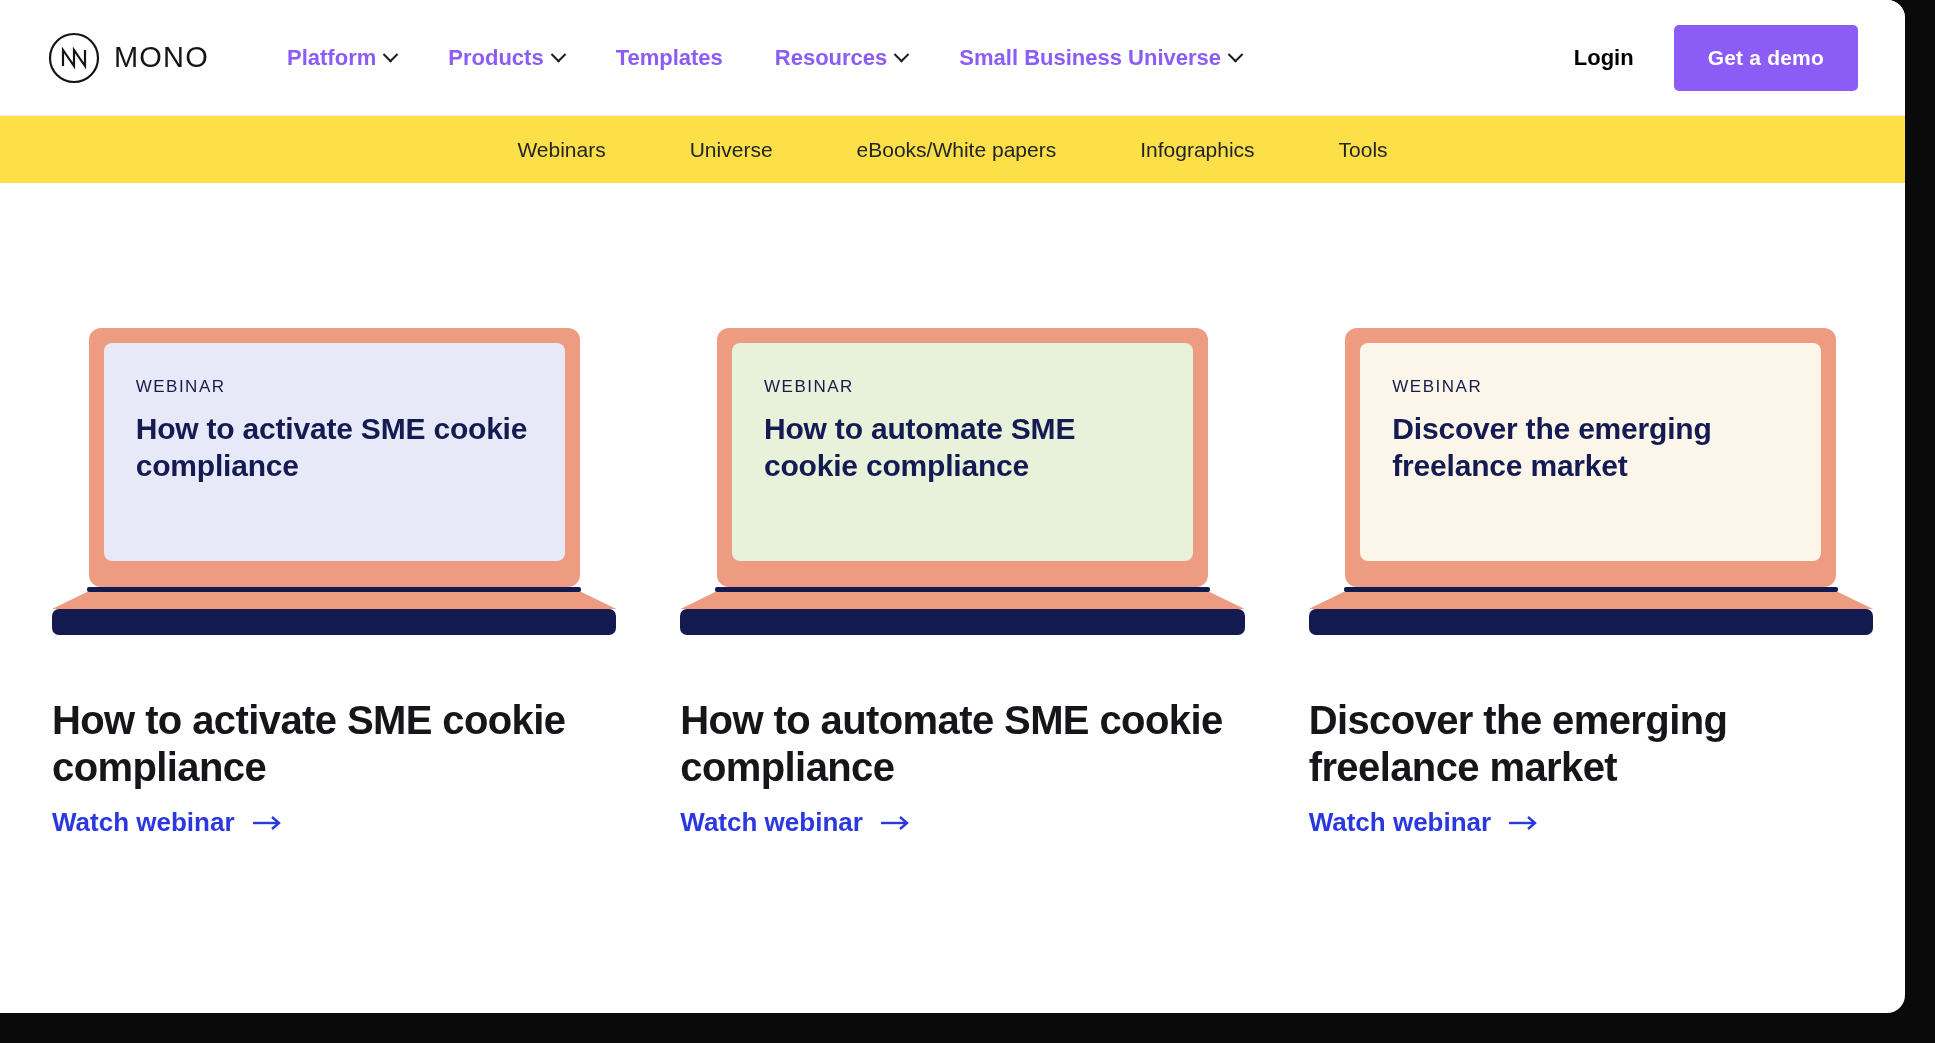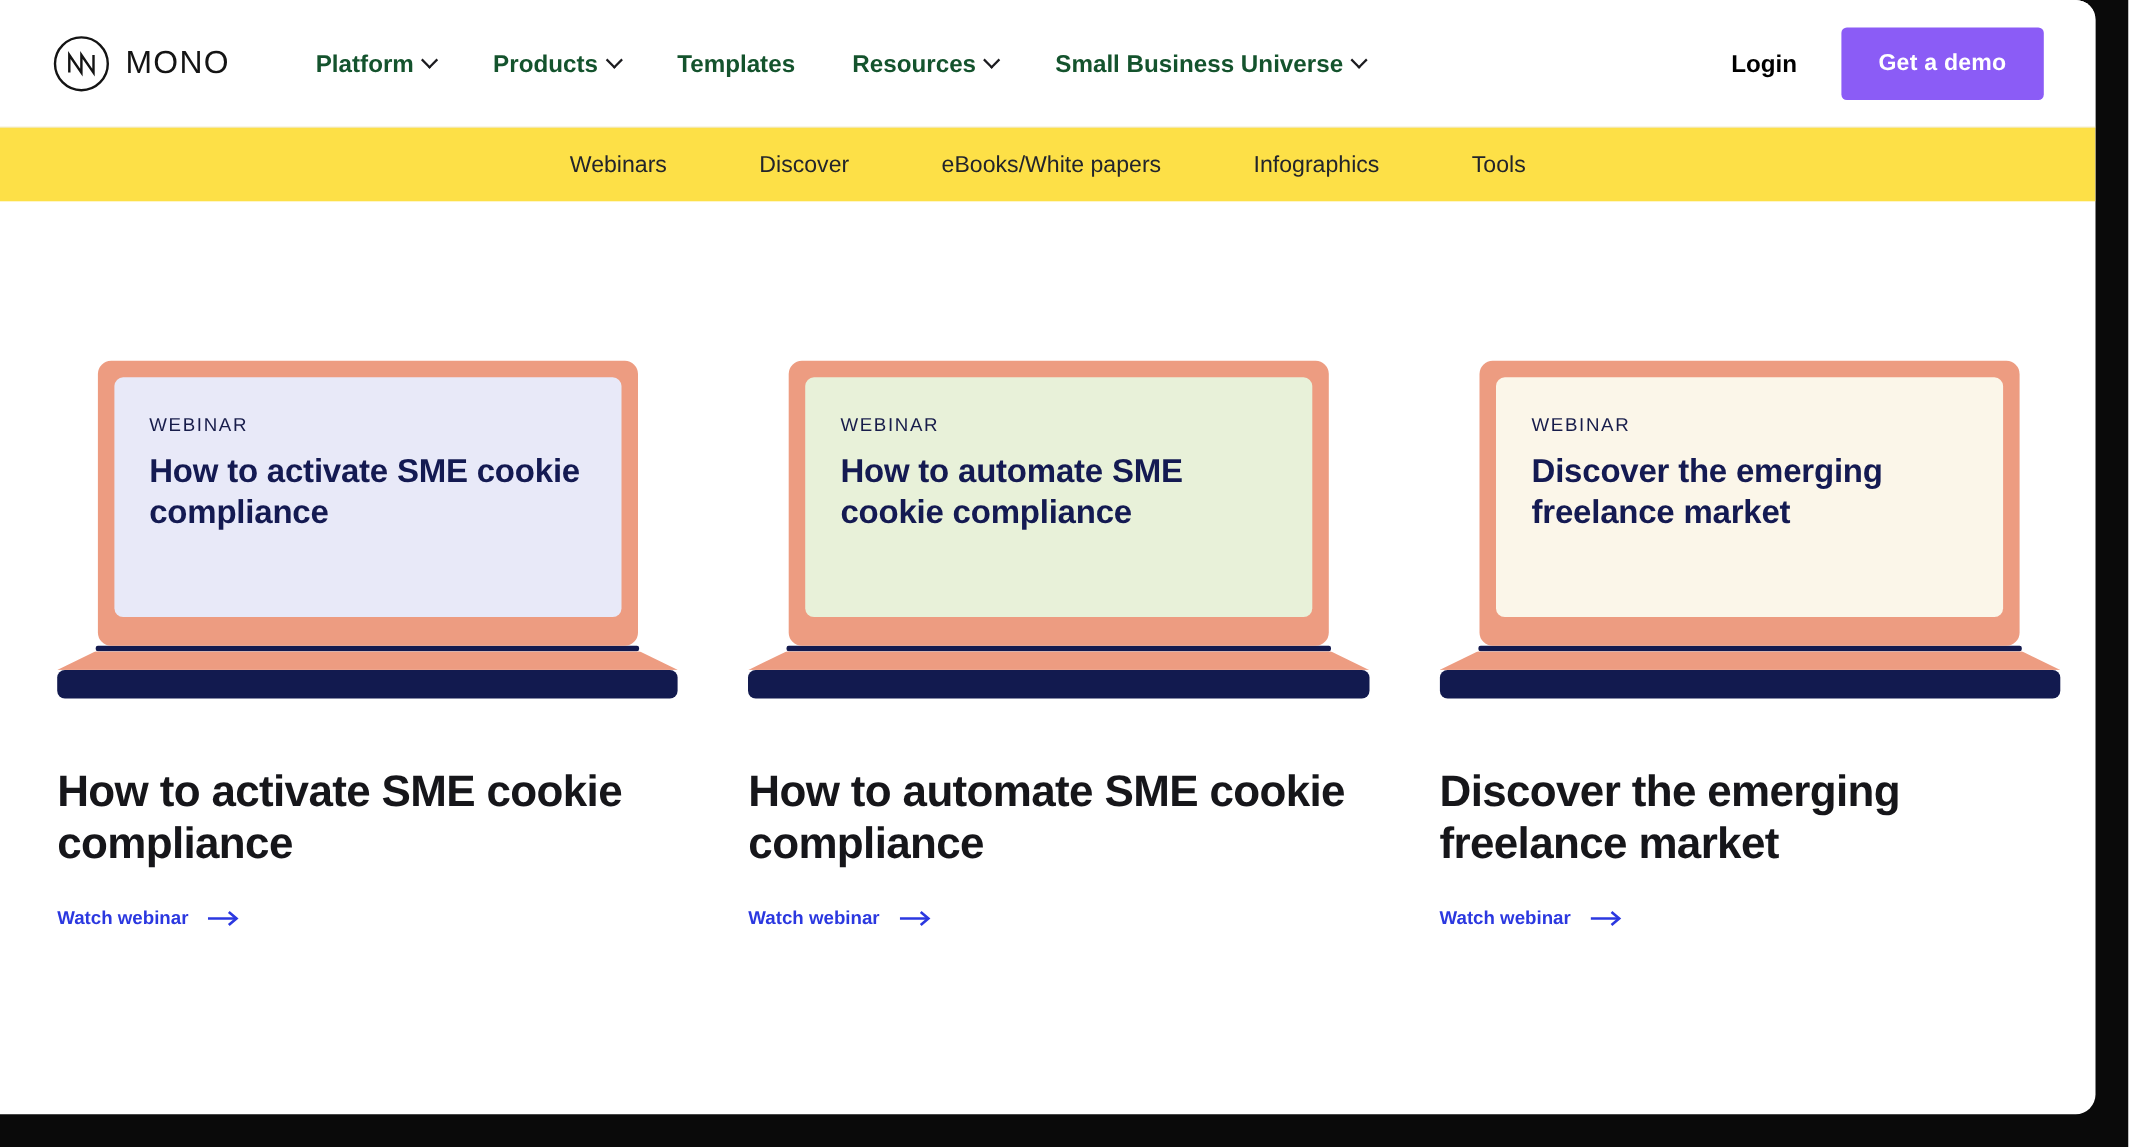--- a/index.html
+++ b/index.html
@@ -42,21 +42,21 @@
   }
   .brand-mark { width:52px; height:52px; display:block; }
   .brand-word {
     font-size:29px; letter-spacing:1.2px; color:#141414;
     font-weight:400;
   }
 
   .mainmenu { display:flex; align-items:center; gap:0; }
   .mainmenu-item {
     display:flex; align-items:center; gap:9px;
-    font-size:22px; font-weight:700; color:#14532d;
+    font-size:22px; font-weight:700; color:#8b5cf6;
     padding:0 26px; cursor:pointer; white-space:nowrap;
   }
   .chev {
     display:inline-block; width:11px; height:11px;
     border-right:2.2px solid #1b1b1f;
     border-bottom:2.2px solid #1b1b1f;
     transform:rotate(45deg) translate(-2px,-2px);
   }
 
   .nav-right {
@@ -149,22 +149,22 @@
   }
 
   
   .card-title {
     font-size:40px; line-height:1.18; font-weight:700;
     color:#16161a; letter-spacing:-0.6px;
     margin-top:62px;
   }
   .card-link {
     display:flex; align-items:center; gap:18px;
-    margin-top:34px;
-    color:#2b38e0; font-size:17px; font-weight:700;
+    margin-top:16px;
+    color:#2b38e0; font-size:26px; font-weight:700;
     cursor:pointer;
   }
   .arrow-ico { display:block; }
 </style>
 </head>
 <body>
 
 <div id="frame">
  <div id="viewport">
 
@@ -203,21 +203,21 @@
     </nav>
 
     <div class="nav-right">
       <span class="login-link">Login</span>
       <button class="demo-btn" style="background: #8b5cf6;">Get a demo</button>
     </div>
   </div>
 
   <div class="subnav" style="background: #fde047;">
     <span class="subnav-item">Webinars</span>
-    <span class="subnav-item">Discover</span>
+    <span class="subnav-item">Universe</span>
     <span class="subnav-item">eBooks/White papers</span>
     <span class="subnav-item">Infographics</span>
     <span class="subnav-item">Tools</span>
   </div>
 
   <div class="cards">
 
     <div class="card">
       <div class="illo-wrap">
         <div class="laptop">

